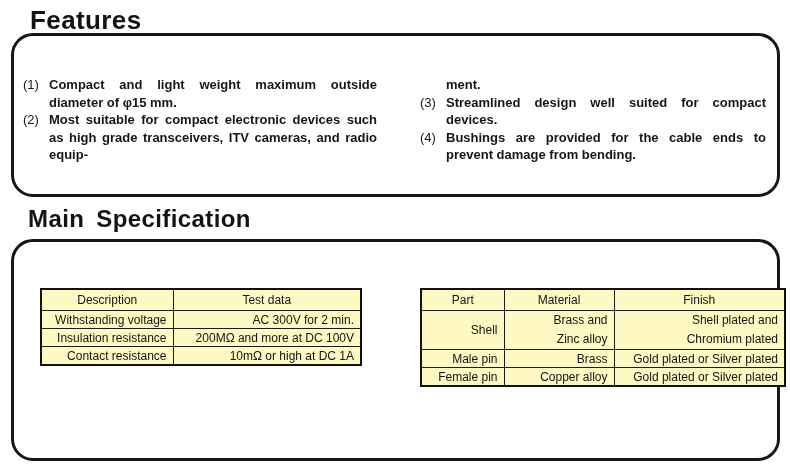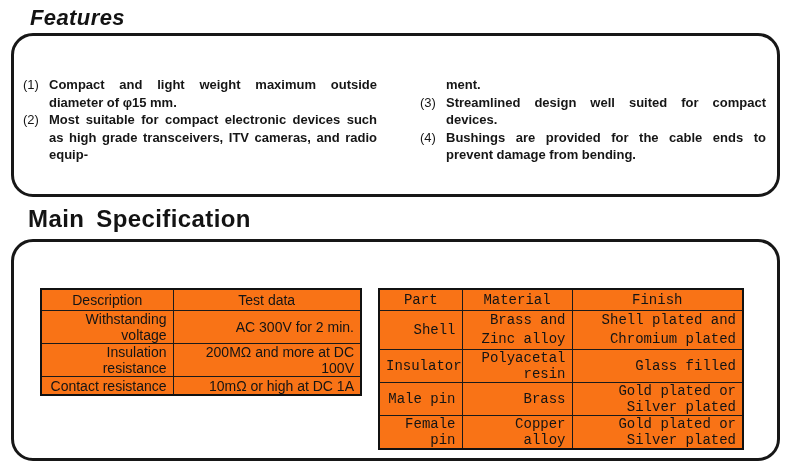--- a/index.html
+++ b/index.html
@@ -19,22 +19,21 @@
   .section-title {
     position: absolute;
     font-weight: bold;
     color: #131313;
     letter-spacing: 0.4px;
     white-space: nowrap;
   }
   #features-title {
     left: 30px;
     top: 5px;
-    font-size: 22px;
-    font-style: italic;
+    font-size: 26px;
   }
   #main-spec-title {
     left: 28px;
     top: 205px;
     font-size: 24px;
     word-spacing: 5px;
   }
 
   .round-box {
     position: absolute;
@@ -76,23 +75,23 @@
     flex: 1 1 auto;
     text-align: justify;
     font-weight: bold;
   }
 
   
   .spec-table {
     position: absolute;
     border-collapse: collapse;
     table-layout: fixed;
-    font-size: 14px;
+    font-size: 12px;
     color: #141414;
-    background: #f97316;
+    background: #fef9c3;
   }
   .spec-table th, .spec-table td {
     border: 1.5px solid #1a1a1a;
     padding: 0 6px;
     overflow: hidden;
   }
   .spec-table {
     border: 2.5px solid #111111;
   }
   .spec-table th {
@@ -107,24 +106,23 @@
   .pre-cell {
     white-space: pre-line;
     line-height: 19px;
   }
   #test-table {
     left: 26px;
     top: 46px;
     width: 320px;
   }
   #material-table {
-    left: 364px;
+    left: 406px;
     top: 46px;
     width: 364px;
-    font-family: Liberation Mono, monospace;
   }
   #material-table td.tall { height: 29px; }
 </style>
 </head>
 <body>
 
 <div id="features-title" class="section-title">Features</div>
 
 <div id="features-box" class="round-box">
 
@@ -197,25 +195,20 @@
       <th>Finish</th>
     </tr>
     <tr>
       <td class="tall">Shell</td>
       <td class="tall pre-cell">Brass and
 Zinc alloy</td>
       <td class="tall pre-cell">Shell plated and
 Chromium plated</td>
     </tr>
     <tr>
-      <td>Insulator</td>
-      <td>Polyacetal resin</td>
-      <td>Glass filled</td>
-    </tr>
-    <tr>
       <td>Male pin</td>
       <td>Brass</td>
       <td>Gold plated or Silver plated</td>
     </tr>
     <tr>
       <td>Female pin</td>
       <td>Copper alloy</td>
       <td>Gold plated or Silver plated</td>
     </tr>
   </tbody>

